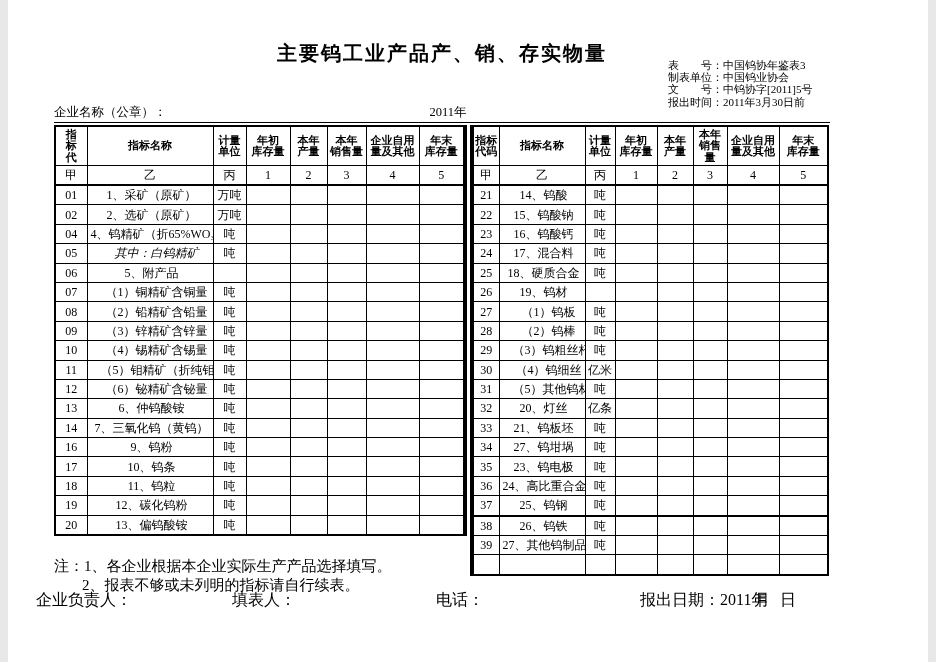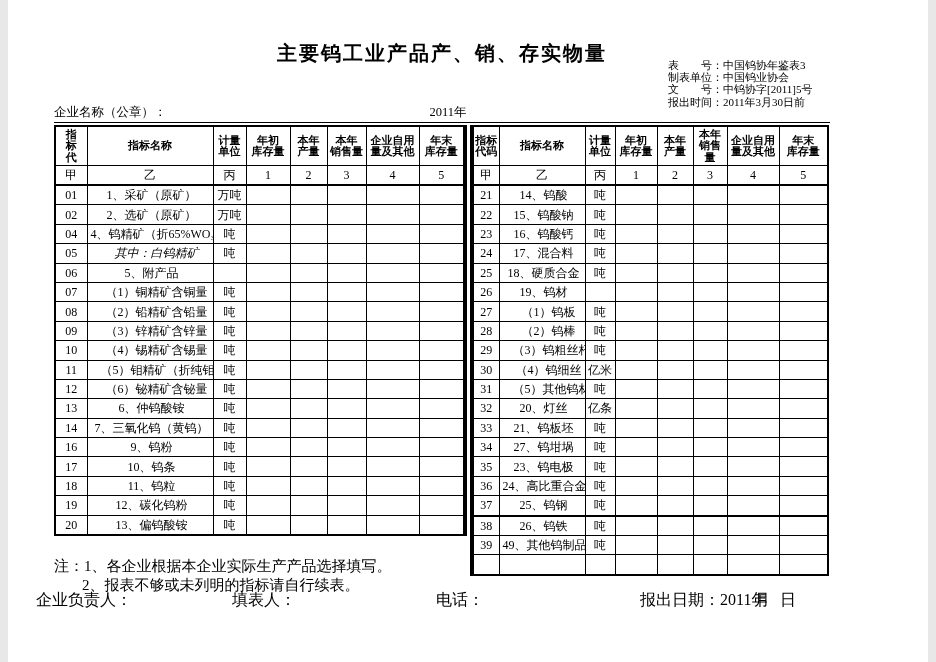--- a/index.html
+++ b/index.html
@@ -537,21 +537,21 @@
             <td class="name ind0">26、钨铁</td>
             <td class="unit">吨</td>
             <td class="val"></td>
             <td class="val"></td>
             <td class="val"></td>
             <td class="val"></td>
             <td class="val"></td>
           </tr>
           <tr>
             <td class="code">39</td>
-            <td class="name ind0">49、其他钨制品</td>
+            <td class="name ind0">27、其他钨制品</td>
             <td class="unit">吨</td>
             <td class="val"></td>
             <td class="val"></td>
             <td class="val"></td>
             <td class="val"></td>
             <td class="val"></td>
           </tr>
           <tr>
             <td class="code"></td>
             <td class="name ind0"></td>

